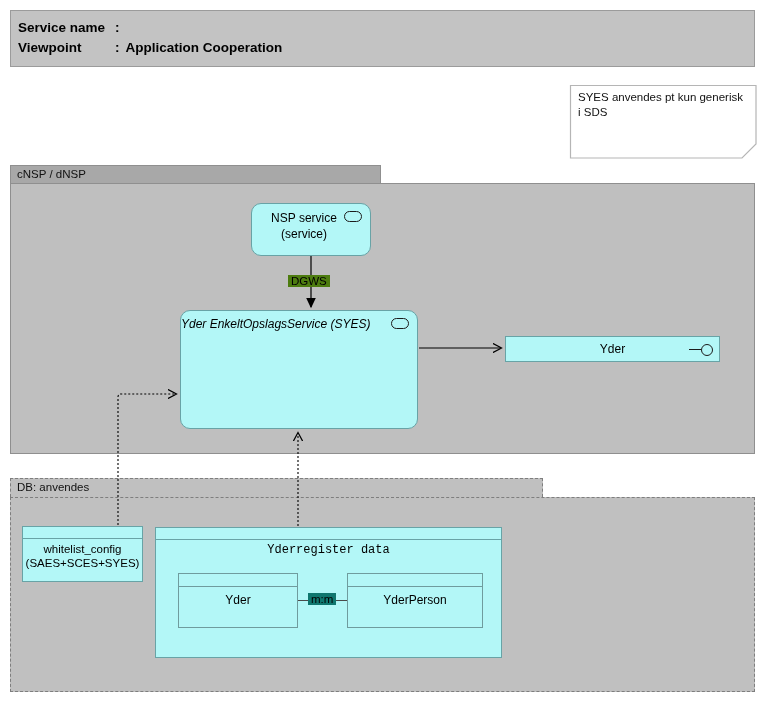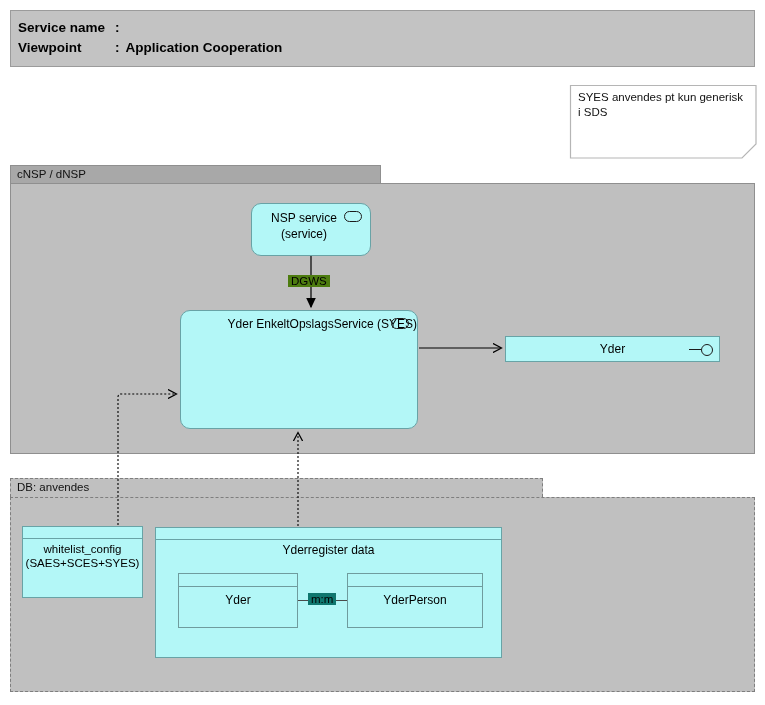--- a/index.html
+++ b/index.html
@@ -20,27 +20,27 @@
   .grp-body{position:absolute;box-sizing:border-box;z-index:1;}
   .nsp-tab{left:10px;top:165px;width:371px;height:36px;background:#a8a8a8;border:1px solid #8f8f8f;border-bottom:none;}
   .nsp-body{left:10px;top:183px;width:745px;height:271px;background:#bfbfbf;border:1px solid #8f8f8f;}
   .db-tab{left:10px;top:478px;width:533px;height:19px;background:#c0c0c0;border:1px dashed #7e7e7e;border-bottom:none;}
   .db-body{left:10px;top:497px;width:745px;height:195px;background:#c0c0c0;border:1px dashed #7e7e7e;}
 
   
   .el{position:absolute;box-sizing:border-box;background:#b3f7f7;border:1px solid #68a3a6;z-index:2;font-size:12px;color:#000;}
   .rounded{border-radius:10px;}
   .nsp-service{left:251px;top:203px;width:120px;height:53px;text-align:center;padding:6px 20px 0 6px;line-height:16px;}
-  .syes{left:180px;top:310px;width:238px;height:119px;text-align:right;padding-top:6px;}
+  .syes{left:180px;top:310px;width:238px;height:119px;text-align:left;padding-top:6px;font-style:italic;}
   .yder-if{left:505px;top:336px;width:215px;height:26px;text-align:center;line-height:24px;}
-  .whitelist{left:22px;top:526px;width:121px;height:72px;}
+  .whitelist{left:22px;top:526px;width:121px;height:56px;}
   .yderreg{left:155px;top:527px;width:347px;height:131px;}
   .band{height:11px;border-bottom:1px solid #68a3a6;}
   .obj-txt{text-align:center;font-size:11.5px;line-height:14px;padding-top:3px;}
-  .yderreg-title{text-align:center;font-size:12px;padding-top:3px;}
+  .yderreg-title{text-align:center;font-size:12px;padding-top:3px;font-family:Liberation Mono, monospace;}
   .entity{position:absolute;box-sizing:border-box;background:#b3f7f7;border:1px solid #6f9c9e;z-index:3;font-size:12px;}
   .ent-yder{left:178px;top:573px;width:120px;height:55px;}
   .ent-yderperson{left:347px;top:573px;width:136px;height:55px;}
   .ent-band{height:12px;border-bottom:1px solid #6f9c9e;}
   .ent-label{text-align:center;padding-top:6px;}
 
   
   .pill-icon{position:absolute;top:7px;right:8px;width:16px;height:9px;border:1.5px solid #1c1c1c;border-radius:6px;z-index:4;}
   .lollipop{position:absolute;top:7px;right:6px;width:24px;height:12px;z-index:4;}
   .lollipop .stick{position:absolute;left:0;top:5px;width:12px;border-top:1.5px solid #1c1c1c;}

